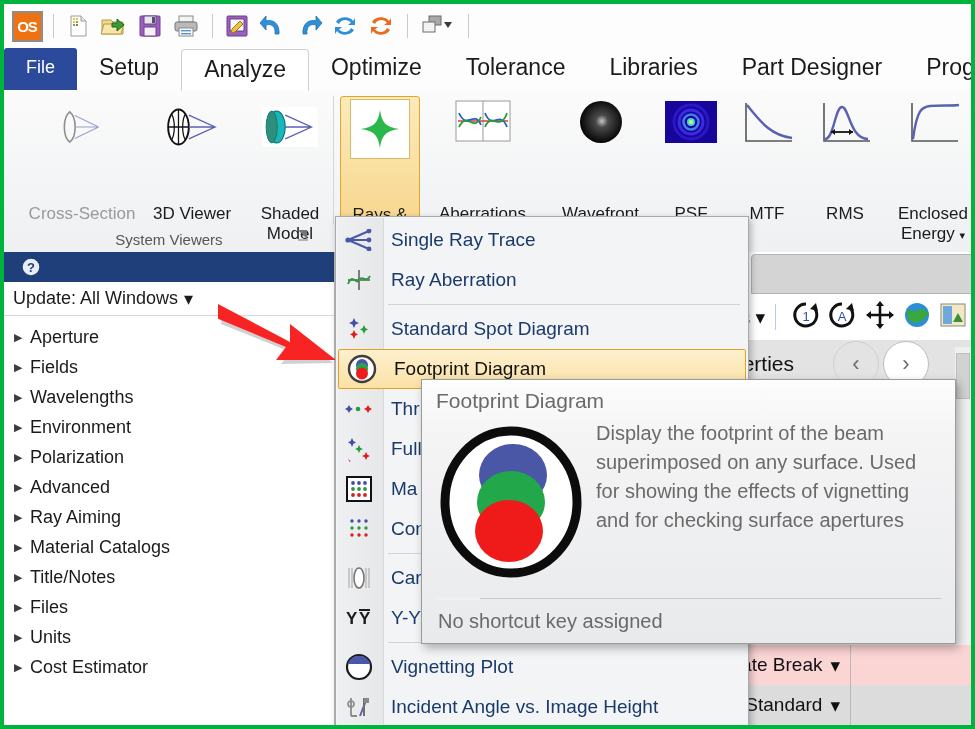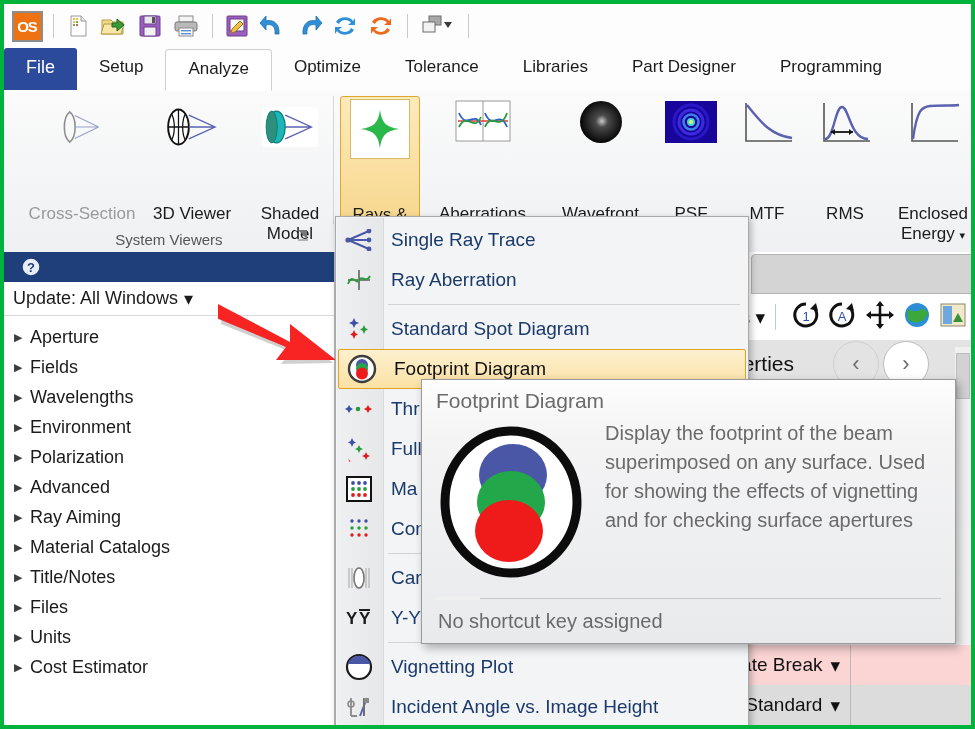--- a/index.html
+++ b/index.html
@@ -44,21 +44,21 @@
   }
 
   
   #tabs {
     position: absolute; left: 0; top: 44px; right: 0; height: 42px;
     background: #fdfdfd;
     border-bottom: 1px solid #d0d0d0;
     display: flex; align-items: flex-end;
   }
   .tab {
-    font-size: 17px; color: #1b1b1b;
+    font-size: 23px; color: #1b1b1b;
     padding: 6px 22px 8px 22px;
     line-height: 26px;
     white-space: nowrap;
     box-sizing: border-box;
     height: 42px;
     cursor: default;
   }
   .tab.file {
     background: #2b4a9b; color: #ffffff; font-size: 18px;
     padding: 6px 22px 8px 22px;
@@ -244,21 +244,21 @@
   #tooltip {
     position: absolute; left: 417px; top: 375px; width: 535px; height: 265px;
     background: linear-gradient(#fdfdfd 0%, #f4f4f5 22%, #e9eaec 100%);
     border: 1px solid #9b9b9b;
     box-shadow: 3px 4px 9px rgba(0,0,0,0.30);
     z-index: 60;
     box-sizing: border-box;
     padding: 9px 14px;
   }
   #tt-title { font-size: 21px; color: #6a6a6a; margin-bottom: 6px; }
-  #tt-body { display: flex; align-items: flex-start; gap: 9px; }
+  #tt-body { display: flex; align-items: flex-start; }
   #tt-img { width: 156px; min-width: 156px; display:flex; justify-content:center; padding-top: 4px;}
   #tt-text {
     font-size: 20px; color: #6a6a6a; line-height: 29px;
     padding-left: 4px;
   }
   #tt-rule {
     position: absolute; left: 14px; right: 14px; bottom: 44px; height: 1px;
     background: #c8c8c8;
   }
   #tt-rule .lead {

